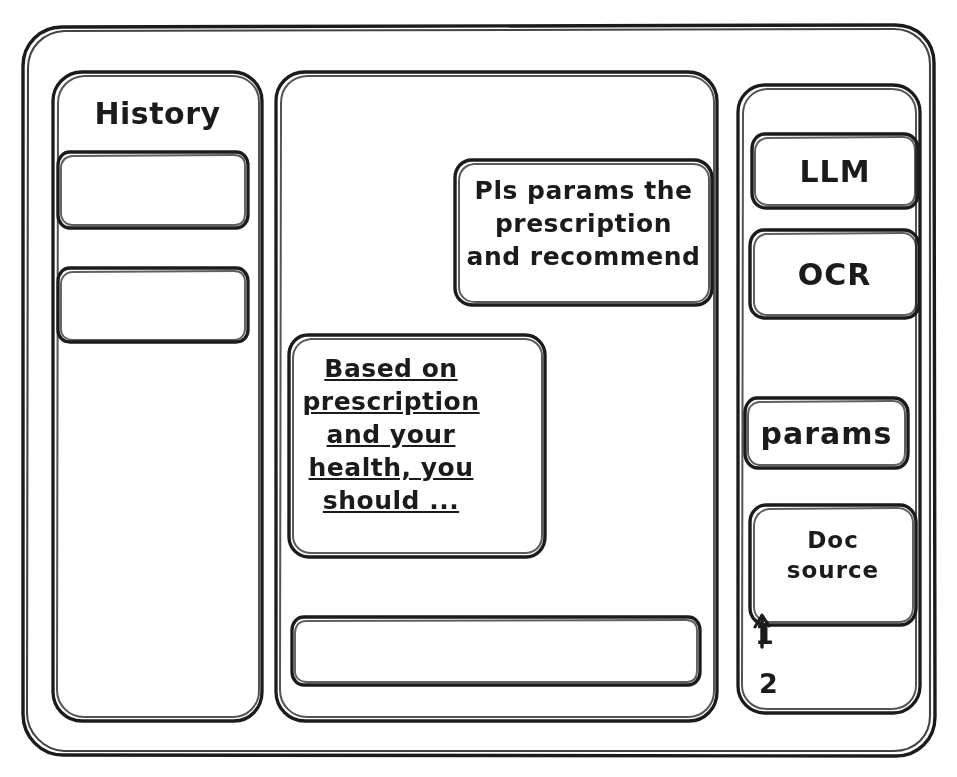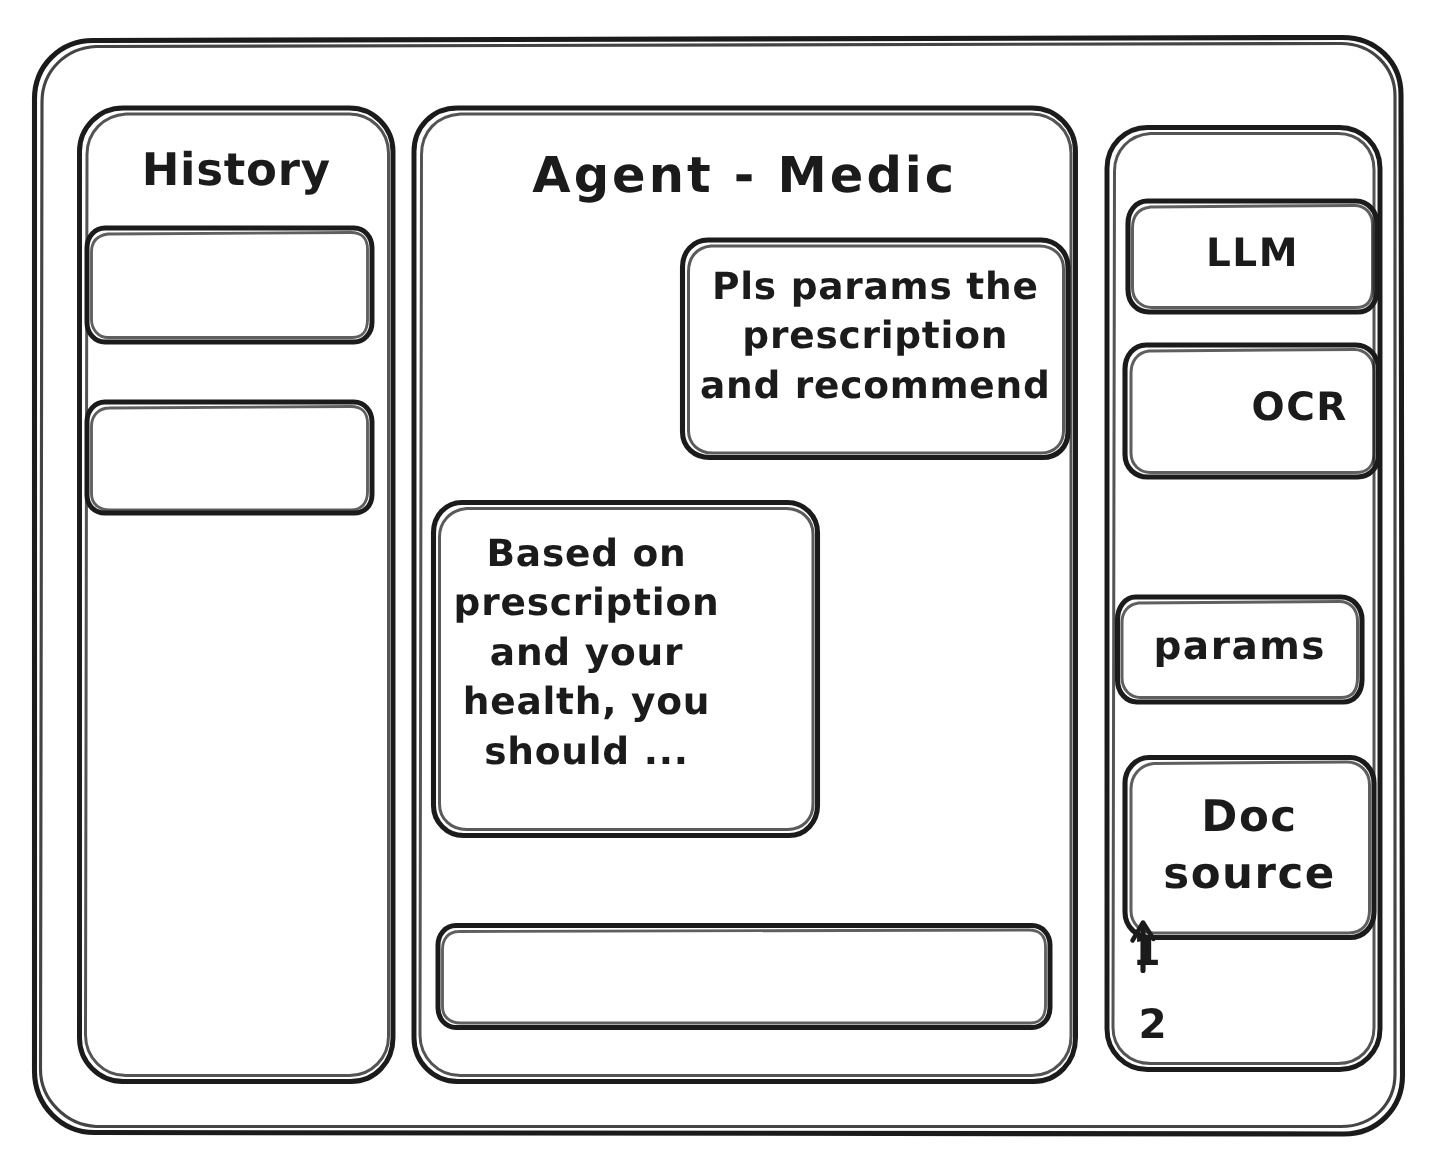--- a/index.html
+++ b/index.html
@@ -38,25 +38,25 @@
   }
   .main-title {
     font-size: 33px;
     letter-spacing: 2px;
   }
   .bubble-text {
     font-size: 25px;
     line-height: 1.32;
   }
   .card-text {
-    font-size: 26px;
+    font-size: 30px;
     letter-spacing: 1px;
   }
   .card-text.two-line {
-    font-size: 29px;
+    font-size: 23px;
     line-height: 1.3;
   }
   .marker {
     font-size: 27px;
     font-weight: 700;
     text-align: left;
   }
   .hit {
     position: absolute;
   }
@@ -167,46 +167,45 @@
 
   <div class="lbl panel-title" style="left:53px; top:96px; width:209px;">History</div>
 
   <div class="hit" style="left:58px; top:152px; width:190px; height:76px;">
     <div class="lbl" style="left:0; top:26px; width:190px; font-size:22px;"></div>
   </div>
   <div class="hit" style="left:58px; top:268px; width:190px; height:74px;">
     <div class="lbl" style="left:0; top:25px; width:190px; font-size:22px;"></div>
   </div>
 
-  <div class="lbl main-title" style="left:276px; top:98px; width:441px;">Agent - Medic</div>
 
   <div class="hit" style="left:455px; top:160px; width:257px; height:145px;">
     <div class="lbl bubble-text" style="left:0; top:14px; width:257px;">Pls params the
 prescription
 and recommend</div>
   </div>
 
   <div class="hit" style="left:289px; top:335px; width:256px; height:222px;">
-    <div class="lbl bubble-text" style="left:0; top:17px; width:204px;">Based on
+    <div class="lbl bubble-text" style="left:0; top:17px; width:204px;text-decoration:underline;">Based on
 prescription
 and your
 health, you
 should ...</div>
   </div>
 
   <div class="hit" style="left:292px; top:617px; width:408px; height:68px;">
     <div class="lbl" style="left:16px; top:20px; width:376px; text-align:left; font-size:22px; color:#8c8c8c;"></div>
   </div>
 
   <div class="hit" style="left:752px; top:134px; width:166px; height:74px;">
     <div class="lbl card-text" style="left:0; top:20px; width:166px;">LLM</div>
   </div>
 
   <div class="hit" style="left:750px; top:230px; width:169px; height:88px;">
-    <div class="lbl card-text" style="left:0; top:27px; width:169px;margin-left:32px;">OCR</div>
+    <div class="lbl card-text" style="left:0; top:27px; width:169px;">OCR</div>
   </div>
 
   <div class="hit" style="left:745px; top:398px; width:142px; height:70px;">
     <div class="lbl card-text" style="left:0; top:18px; width:163px;">params</div>
   </div>
 
   <div class="hit" style="left:750px; top:505px; width:166px; height:120px;">
     <div class="lbl card-text two-line" style="left:0; top:21px; width:166px;">Doc
 source</div>
   </div>

